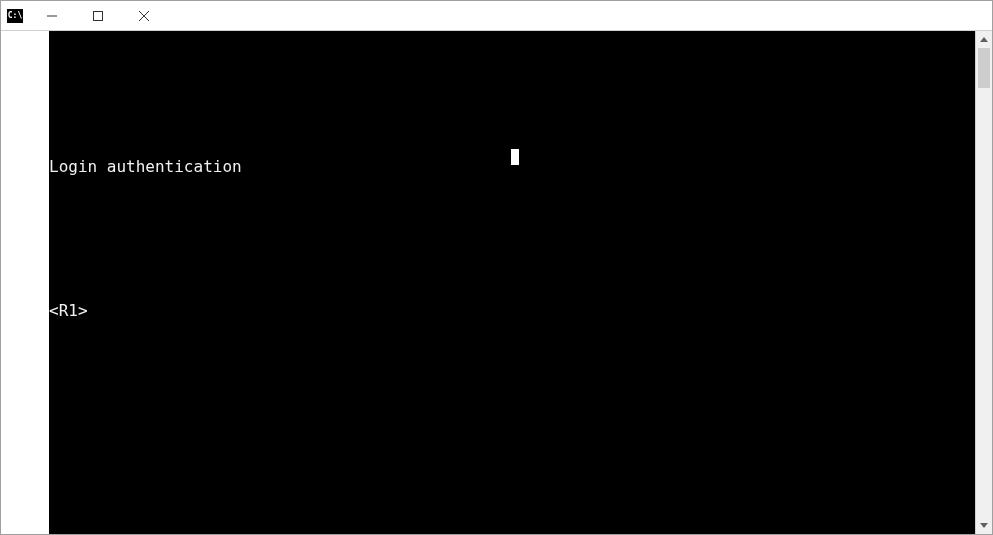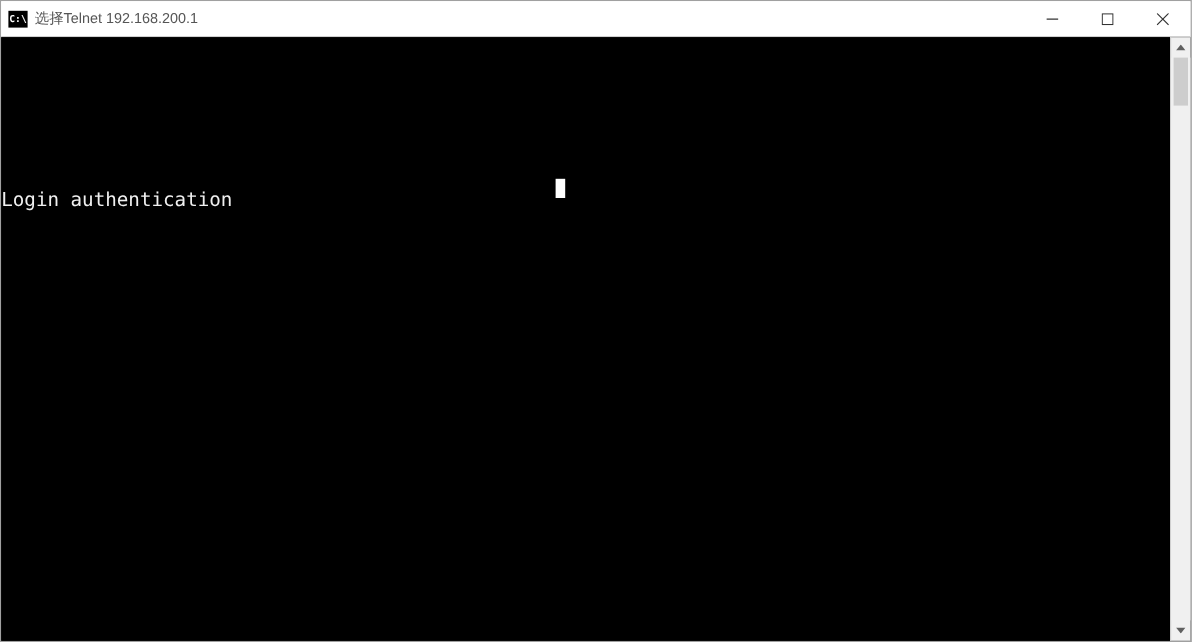--- a/index.html
+++ b/index.html
@@ -3,40 +3,39 @@
   <meta charset="utf-8">
   <style>
     * { margin: 0; padding: 0; box-sizing: border-box; }
     html, body { width: 993px; height: 535px; font-family: "Segoe UI", "Microsoft YaHei", sans-serif; background: #f0f0f0; overflow: hidden; }
     .window { width: 993px; height: 535px; background: #fff; border: 1px solid #a0a0a0; display: flex; flex-direction: column; }
     .titlebar { height: 30px; background: #fff; display: flex; align-items: center; padding-left: 6px; border-bottom: 1px solid #d0d0d0; }
     .titlebar-icon { width: 16px; height: 14px; background: #000; display: flex; align-items: center; justify-content: center; margin-right: 6px; color: #fff; font-size: 8px; font-family: monospace; font-weight: bold; }
     .titlebar-text { font-size: 12px; color: #555; flex: 1; }
     .titlebar-controls { display: flex; height: 100%; }
     .titlebar-btn { width: 46px; height: 100%; display: flex; align-items: center; justify-content: center; color: #333; font-size: 10px; cursor: pointer; }
-    .client { flex: 1; display: flex; background: #000; position: relative; }
+    .client { flex: 1; display: flex; background: #000; position: relative; margin-left: 48px; }
     .terminal { flex: 1; background: #000; color: #f0f0f0; font-family: "NSimSun", "SimSun", "Consolas", monospace; font-size: 16px; line-height: 16px; padding: 0; white-space: pre; position: relative; }
     .term-line { height: 16px; }
     .scrollbar { width: 17px; background: #f0f0f0; display: flex; flex-direction: column; border-left: 1px solid #d0d0d0; }
     .scroll-arrow { height: 17px; display: flex; align-items: center; justify-content: center; font-size: 9px; color: #606060; cursor: pointer; }
     .scroll-track { flex: 1; background: #f0f0f0; position: relative; }
     .scroll-thumb { position: absolute; top: 0; left: 2px; right: 2px; height: 40px; background: #cdcdcd; }
     .cursor-block { position: absolute; width: 8px; height: 16px; background: #fff; }
     svg { display: block; }
   </style>
 </head>
 <body>
 
 <div class="window">
 
   <div class="titlebar">
     <div class="titlebar-icon">
         <span>C:\</span>
       </div>
-    <div class="titlebar-text">选择Telnet 192.168.200.1</div>
     <div class="titlebar-controls">
       <div class="titlebar-btn">
         <svg width="10" height="10" viewBox="0 0 10 10">
             <line x1="0" y1="5" x2="10" y2="5" stroke="#333" stroke-width="1"></line>
           </svg>
       </div>
       <div class="titlebar-btn">
         <svg width="10" height="10" viewBox="0 0 10 10">
             <rect x="0.5" y="0.5" width="9" height="9" fill="none" stroke="#333" stroke-width="1"></rect>
           </svg>
@@ -50,20 +49,21 @@
     </div>
   </div>
 
   <div class="client">
     <div class="terminal">
       <div class="term-line"></div>
       <div class="term-line"></div>
       <div class="term-line">Login authentication</div>
       <div class="term-line"></div>
       <div class="term-line"></div>
+      <div class="term-line">&lt;R1&gt;</div>
       <div class="cursor-block" id="cursor" style="top: 118px; left: 462px;"></div>
     </div>
     <div class="scrollbar">
       <div class="scroll-arrow">
         <svg width="8" height="5" viewBox="0 0 8 5">
             <path d="M0 5 L4 0 L8 5 Z" fill="#606060"></path>
           </svg>
       </div>
       <div class="scroll-track">
         <div class="scroll-thumb"></div>

